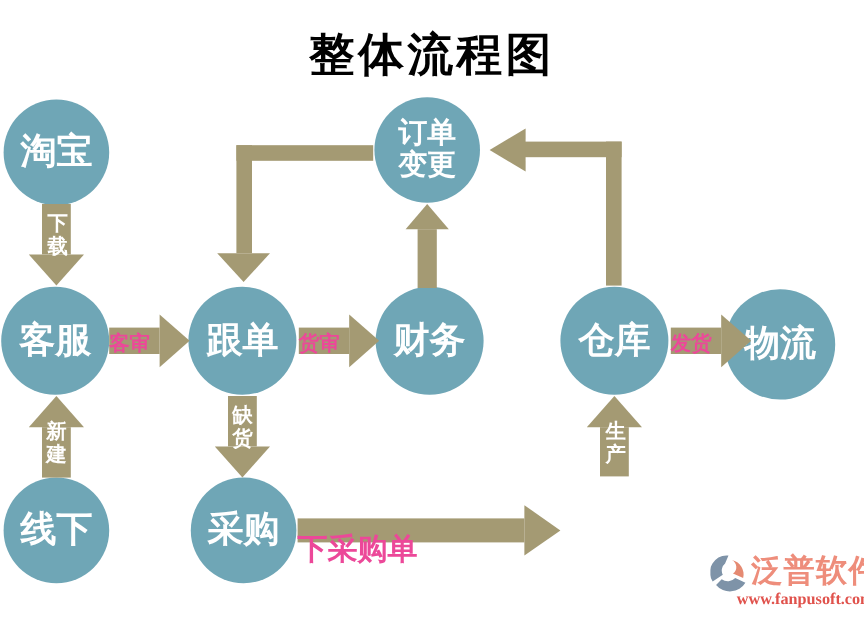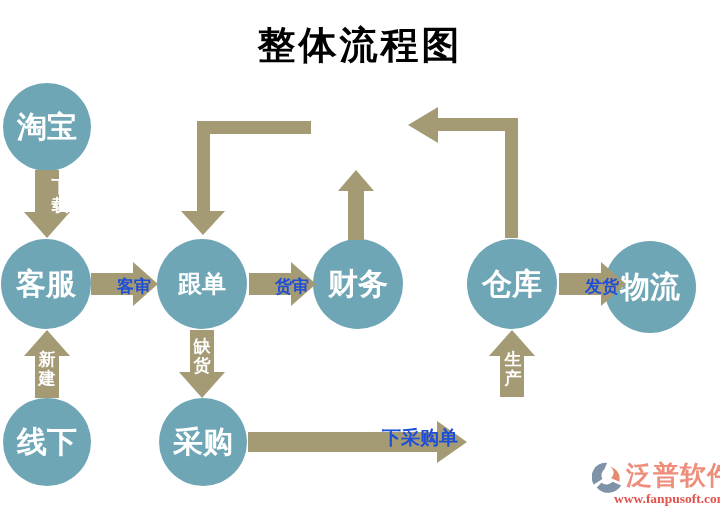--- a/index.html
+++ b/index.html
@@ -32,22 +32,22 @@
                border-right:30px solid var(--arrow,#a49a73); }
   .tri-down  { border-left:23px solid transparent; border-right:23px solid transparent;
                border-top:26px solid var(--arrow,#a49a73); }
   .tri-down-sm { border-left:22px solid transparent; border-right:22px solid transparent;
                border-top:24px solid var(--arrow,#a49a73); }
   .tri-up    { border-left:23px solid transparent; border-right:23px solid transparent;
                border-bottom:26px solid var(--arrow,#a49a73); }
   .tri-up-sm { border-left:18px solid transparent; border-right:18px solid transparent;
                border-bottom:21px solid var(--arrow,#a49a73); }
   .alabel {
-    position:absolute; color:#1d4ed8; font-weight:bold; font-size:17px;
-    text-align:right; white-space:nowrap;
+    position:absolute; color:#ec4899; font-weight:bold; font-size:17px;
+    text-align:left; white-space:nowrap;
   }
   .vlabel {
     position:absolute; color:#ffffff; font-weight:bold; font-size:17px;
     width:20px; line-height:1.12; text-align:center; word-break:break-all;
     white-space:normal;
   }
   .logo { position:absolute; left:588px; top:458px; width:132px; height:54px; }
   .logo-icon { position:absolute; left:4px; top:4px; width:32px; height:32px; }
   .logo-name {
     position:absolute; left:38px; top:0px; font-size:26px; font-weight:bold;
@@ -63,26 +63,30 @@
 <body>
 
 <div class="canvas">
 
   <div class="title">整体流程图</div>
 
   <div class="node" style="left:3px; top:83px; width:88px; height:88px; font-size:30px;">
     <span>淘宝</span>
   </div>
 
+  <div class="node" style="left:312px; top:81px; width:88px; height:88px; font-size:24px;">
+    <span>订单</span>
+    <span>变更</span>
+  </div>
 
   <div class="node" style="left:1px; top:239px; width:90px; height:90px; font-size:30px;">
     <span>客服</span>
   </div>
 
-  <div class="node" style="left:157px; top:239px; width:90px; height:90px; font-size:24px;">
+  <div class="node" style="left:157px; top:239px; width:90px; height:90px; font-size:30px;">
     <span>跟单</span>
   </div>
 
   <div class="node" style="left:313px; top:239px; width:90px; height:90px; font-size:30px;">
     <span>财务</span>
   </div>
 
   <div class="node" style="left:467px; top:239px; width:90px; height:90px; font-size:30px;">
     <span>仓库</span>
   </div>
@@ -96,21 +100,21 @@
   </div>
 
   <div class="node" style="left:159px; top:398px; width:88px; height:88px; font-size:30px;">
     <span>采购</span>
   </div>
 
 
   <div class="arrow" style="left:24px; top:170px; width:46px; height:68px;">
     <div class="bar" style="left:11px; top:0; width:24px; height:42px;"></div>
     <div class="tri tri-down" style="left:0; top:42px;"></div>
-    <div class="vlabel" style="left:26px; top:7px;">下载</div>
+    <div class="vlabel" style="left:14px; top:7px;">下载</div>
   </div>
 
   <div class="arrow" style="left:24px; top:330px; width:46px; height:68px;">
     <div class="tri tri-up" style="left:0; top:0;"></div>
     <div class="bar" style="left:11px; top:26px; width:24px; height:42px;"></div>
     <div class="vlabel" style="left:13px; top:20px;">新建</div>
   </div>
 
   <div class="arrow" style="left:91px; top:262px; width:67px; height:44px;">
     <div class="bar" style="left:0; top:11px; width:42px; height:22px;"></div>
@@ -139,21 +143,21 @@
 
   <div class="arrow" style="left:489px; top:330px; width:46px; height:67px;">
     <div class="tri tri-up" style="left:0; top:0;"></div>
     <div class="bar" style="left:11px; top:26px; width:24px; height:41px;"></div>
     <div class="vlabel" style="left:14px; top:20px;">生产</div>
   </div>
 
   <div class="arrow" style="left:248px; top:421px; width:219px; height:42px;">
     <div class="bar" style="left:0; top:11px; width:189px; height:20px;"></div>
     <div class="tri tri-right-big" style="left:189px; top:0;"></div>
-    <div class="alabel" style="left:0; top:4px; width:210px; font-size:19px;">下采购单</div>
+    <div class="alabel" style="left:0; top:20px; width:210px; font-size:25px;">下采购单</div>
   </div>
 
   <div class="arrow" style="left:338px; top:170px; width:36px; height:70px;">
     <div class="tri tri-up-sm" style="left:0; top:0;"></div>
     <div class="bar" style="left:10px; top:21px; width:16px; height:49px;"></div>
   </div>
 
   <div class="arrow" style="left:181px; top:121px; width:130px; height:114px;">
     <div class="bar" style="left:16px; top:0; width:114px; height:13px;"></div>
     <div class="bar" style="left:16px; top:0; width:13px; height:90px;"></div>

